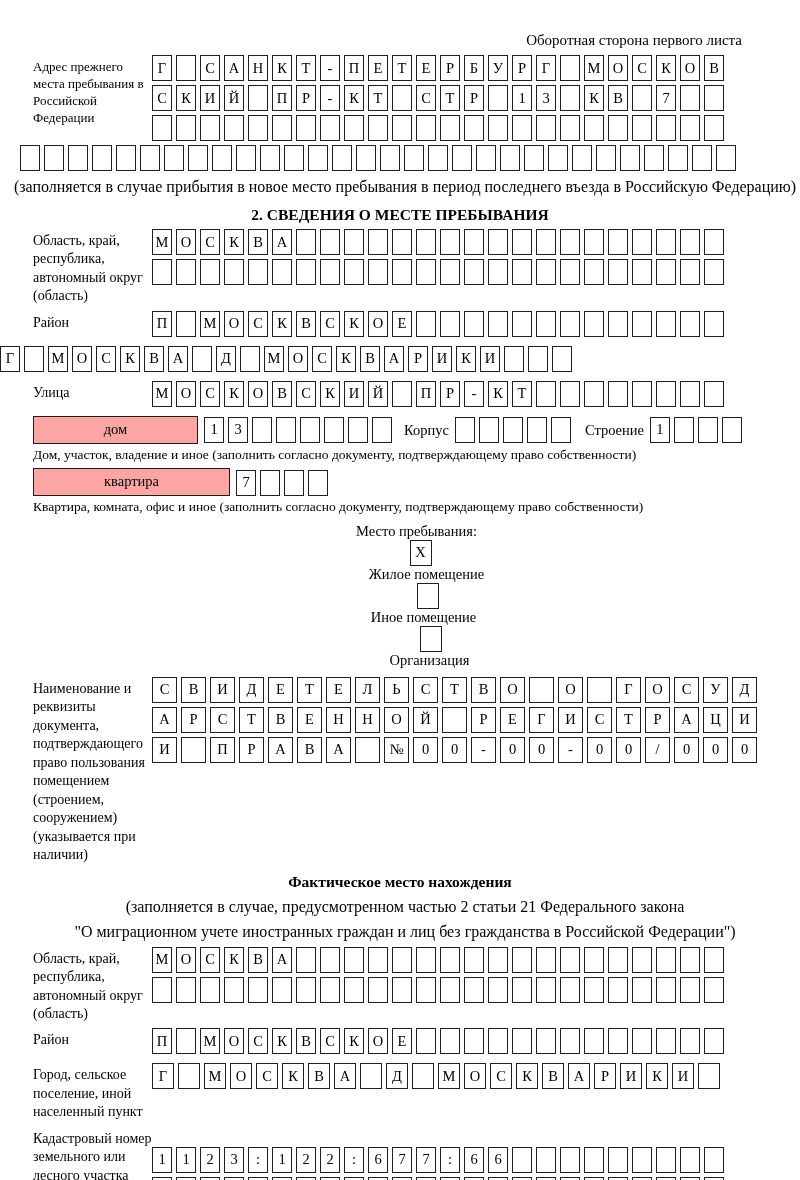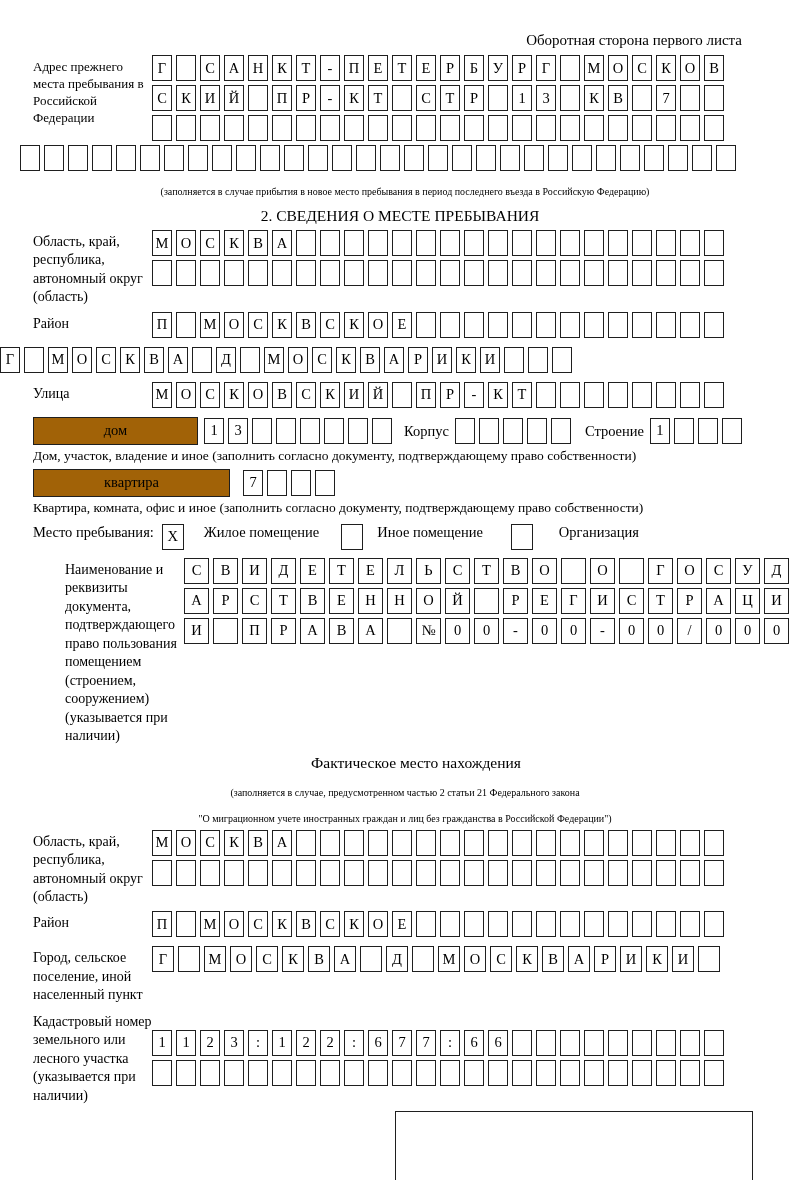--- a/index.html
+++ b/index.html
@@ -19,41 +19,41 @@
   .boxrow{display:flex;gap:4px;margin-bottom:4px;}
   .cell{
     width:20px;min-width:20px;height:26px;border:1.5px solid #1f1f1f;
     display:flex;align-items:center;justify-content:center;
     font-size:14.5px;box-sizing:border-box;background:#fff;
   }
   .doc .cell{width:25px;min-width:25px;}
   .w22 .cell{width:22px;min-width:22px;}
   .fullrow{padding-left:20px;margin-top:0px;}
 
-  .note-center{font-size:10px;text-align:center;margin-top:15px;padding-left:10px;}
+  .note-center{font-size:16px;text-align:center;margin-top:7px;padding-left:10px;}
   .note-left{font-size:13.5px;margin:3px 0 0 33px;}
-  .sect-title{font-weight:normal;text-align:center;font-size:15.5px;margin:10px 0 4px 0;}
+  .sect-title{font-weight:bold;text-align:center;font-size:15.5px;margin:10px 0 4px 0;}
 
   .widebox{
     border:1.5px solid #1f1f1f;height:28px;box-sizing:border-box;
-    display:flex;align-items:center;justify-content:center;font-size:14.5px;background:#a16207;
+    display:flex;align-items:center;justify-content:center;font-size:14.5px;background:#fca5a5;
   }
   .inline-lbl{font-size:14.5px;line-height:28px;white-space:nowrap;}
 
-  .stay-row{display:flex;margin:8px 0 0 33px;font-size:14.5px;}
+  .stay-row{display:flex;align-items:center;margin:8px 0 0 33px;font-size:14.5px;flex-direction:column;}
   .chk{
     width:22px;min-width:22px;height:26px;border:1.5px solid #1f1f1f;
     display:flex;align-items:center;justify-content:center;font-size:14.5px;box-sizing:border-box;
   }
   .stay-note{font-size:13.5px;margin:3px 0 0 190px;}
 
   .bigbox{
     width:358px;height:176px;border:1.6px solid #1f1f1f;
     margin:6px 0 0 395px;box-sizing:border-box;background:#fff;
-  } .mt6{margin-top:6px;} .mt8{margin-top:8px;padding-left:32px;}
+  } .mt6{margin-top:6px;} .mt8{margin-top:8px;}
 </style>
 </head>
 <body>
 
 <div class="page">
 
   <div class="hdr">Оборотная сторона первого листа</div>
 
   <div class="frow mt6">
     <div class="flabel" style="font-size:13px">Адрес прежнего места пребывания в Российской Федерации</div>
@@ -344,21 +344,21 @@
     <span class="inline-lbl" style="margin-left:8px">Строение</span>
     <div class="boxrow" style="margin-bottom:0">
         <span class="cell">1</span>
         <span class="cell"></span>
         <span class="cell"></span>
         <span class="cell"></span>
       </div>
   </div>
   <div class="note-left">Дом, участок, владение и иное (заполнить согласно документу, подтверждающему право собственности)</div>
 
-  <div class="frow" style="margin-left:33px;gap:13px;align-items:center;">
+  <div class="frow" style="margin-left:33px;gap:6px;align-items:flex-end;">
     <div class="widebox" style="width:197px">квартира</div>
     <div class="boxrow" style="margin-bottom:0">
         <span class="cell">7</span>
         <span class="cell"></span>
         <span class="cell"></span>
         <span class="cell"></span>
       </div>
   </div>
   <div class="note-left">Квартира, комната, офис и иное (заполнить согласно документу, подтверждающему право собственности)</div>
 

